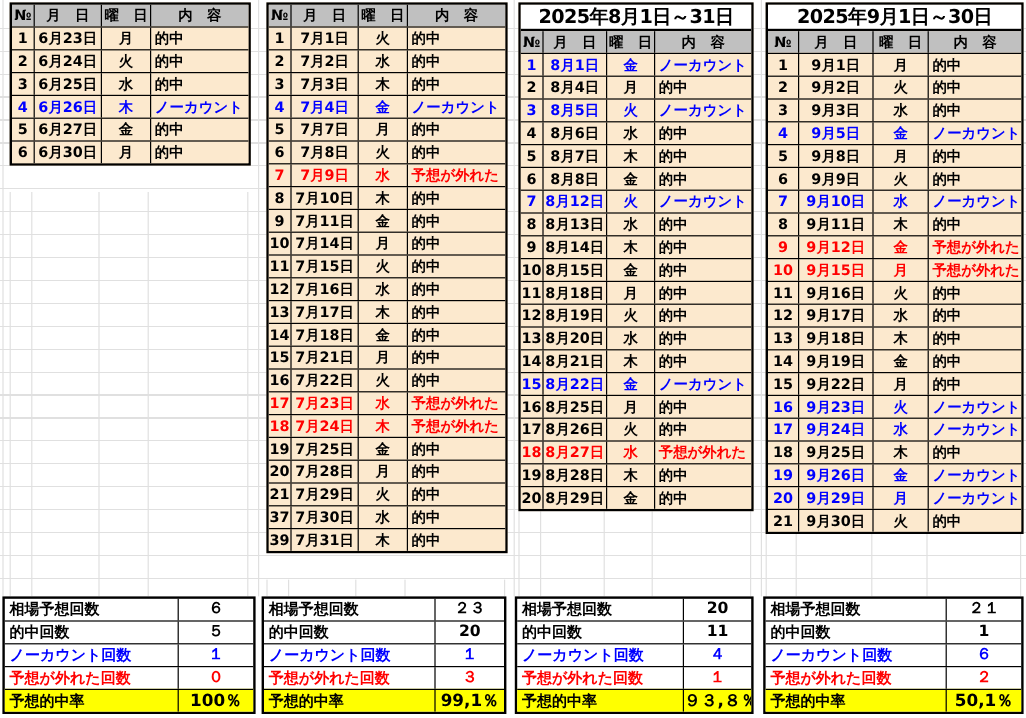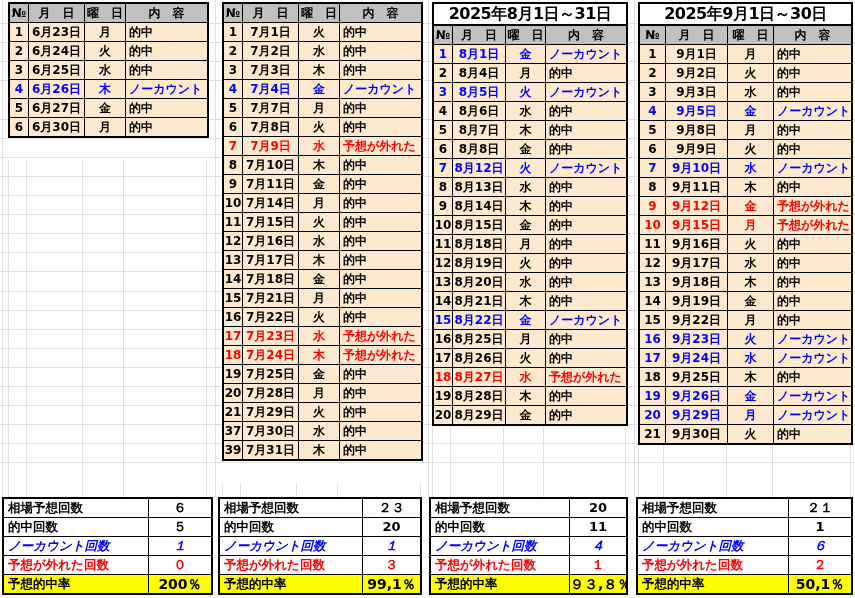--- a/index.html
+++ b/index.html
@@ -36,21 +36,21 @@
   .summary{
     position:absolute;top:497px;box-sizing:border-box;border:2px solid var(--border,#000);
     background:#fff;z-index:1;
   }
   .srow{display:grid;height:19px;line-height:18px;border-top:1px solid var(--border,#000);box-sizing:border-box;font-size:12.5px;gap:24px;}
   .srow:first-child{border-top:none;height:18px;}
   .srow .lab{padding-left:4px;white-space:nowrap;overflow:hidden;}
   .srow .val{box-sizing:border-box;border-left:1px solid var(--border,#000);text-align:center;font-size:13px;white-space:nowrap;overflow:hidden;}
   .srow.k-rate{background:var(--rate-bg,#FFFF00);}
   .srow.k-rate .val{font-size:14px;}
-  .srow.k-nocount{color:var(--nocount,#0000FF);font-style:italic;}
+  .srow.k-nocount{color:var(--nocount,#0000FF);}
   .srow.k-miss{color:var(--miss,#FF0000);}
 </style>
 </head>
 <body>
 
 <div id="canvas">
   <div id="hgrid"></div>
   <div id="tables-root">
       <div class="month" style="left: 8px; top: 2px; width: 201px;">
         <div class="mhead" style="grid-template-columns: 18px 56px 41px 1fr;">
@@ -108,21 +108,21 @@
         <div class="srow k-nocount" style="grid-template-columns: 120px 1fr;">
           <div class="lab">ノーカウント回数</div>
           <div class="val">１</div>
         </div>
         <div class="srow k-miss" style="grid-template-columns: 120px 1fr;">
           <div class="lab">予想が外れた回数</div>
           <div class="val">０</div>
         </div>
         <div class="srow k-rate" style="grid-template-columns: 120px 1fr;">
           <div class="lab">予想的中率</div>
-          <div class="val">200％</div>
+          <div class="val">100％</div>
         </div>
       </div>
       <div class="month" style="left: 222px; top: 2px; width: 201px;">
         <div class="mhead" style="grid-template-columns: 18px 56px 41px 1fr;">
           <div class="c">№</div>
           <div class="c">月　日</div>
           <div class="c">曜　日</div>
           <div class="c">内　容</div>
         </div>
         <div class="mrow st-hit" style="grid-template-columns: 18px 56px 41px 1fr;">

